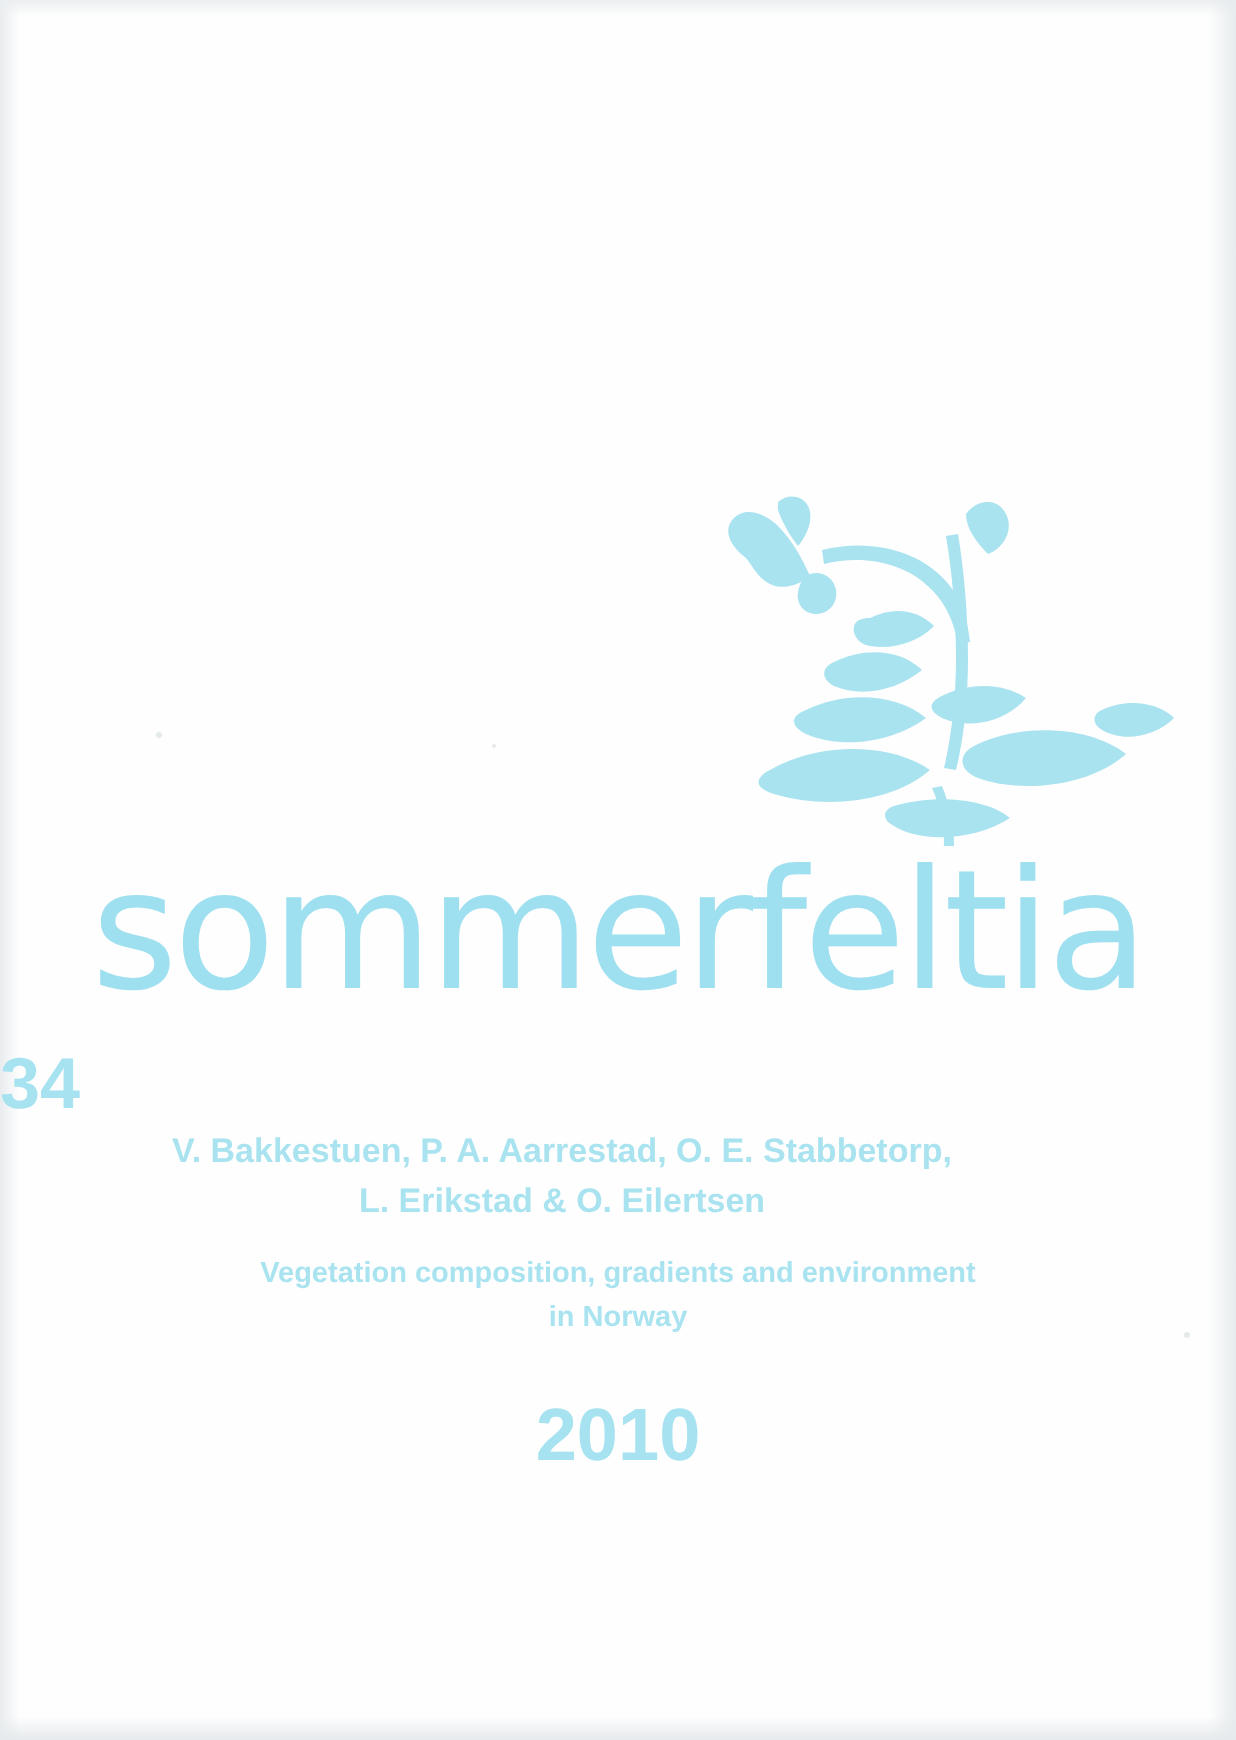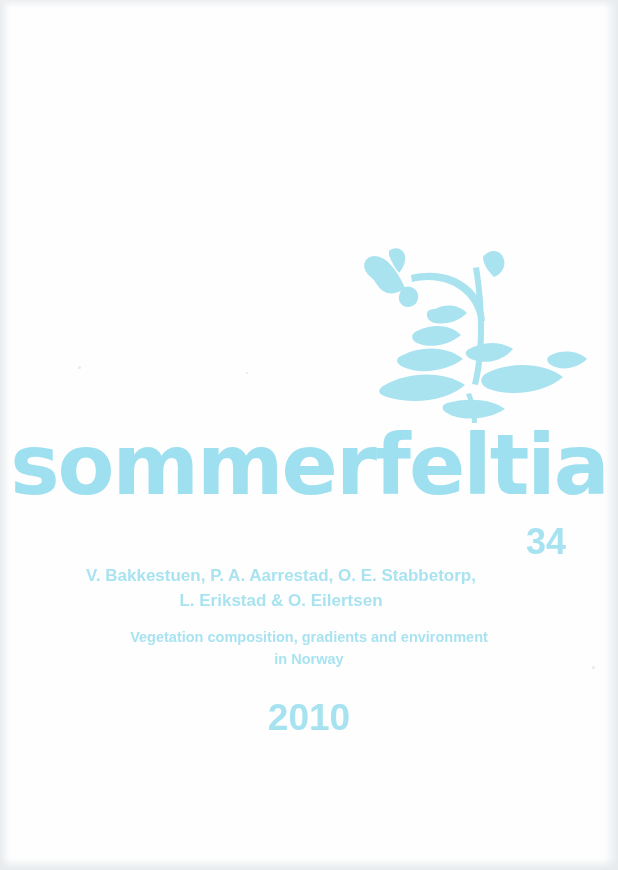--- a/index.html
+++ b/index.html
@@ -59,37 +59,36 @@
   }
 
   .title {
     position: absolute;
     left: 0;
     top: 424px;
     width: 618px;
     text-align: center;
     font-family: "DejaVu Sans", sans-serif;
     font-size: 83px;
-    font-weight: bold;
+    font-weight: normal;
     letter-spacing: -2px;
     color: #9ee0ef;
     line-height: 1;
   }
 
   .issue-number {
     position: absolute;
     left: 0;
     top: 521px;
     width: 550px;
-    text-align: right;
+    text-align: left;
     font-family: "Liberation Sans", sans-serif;
     font-size: 36px;
     font-weight: bold;
     color: #a6e2f0;
-    padding-left: 16px;
   }
 
   .authors {
     position: absolute;
     left: 0;
     top: 564px;
     width: 562px;
     text-align: center;
     font-family: "Liberation Sans", sans-serif;
     font-size: 17px;

